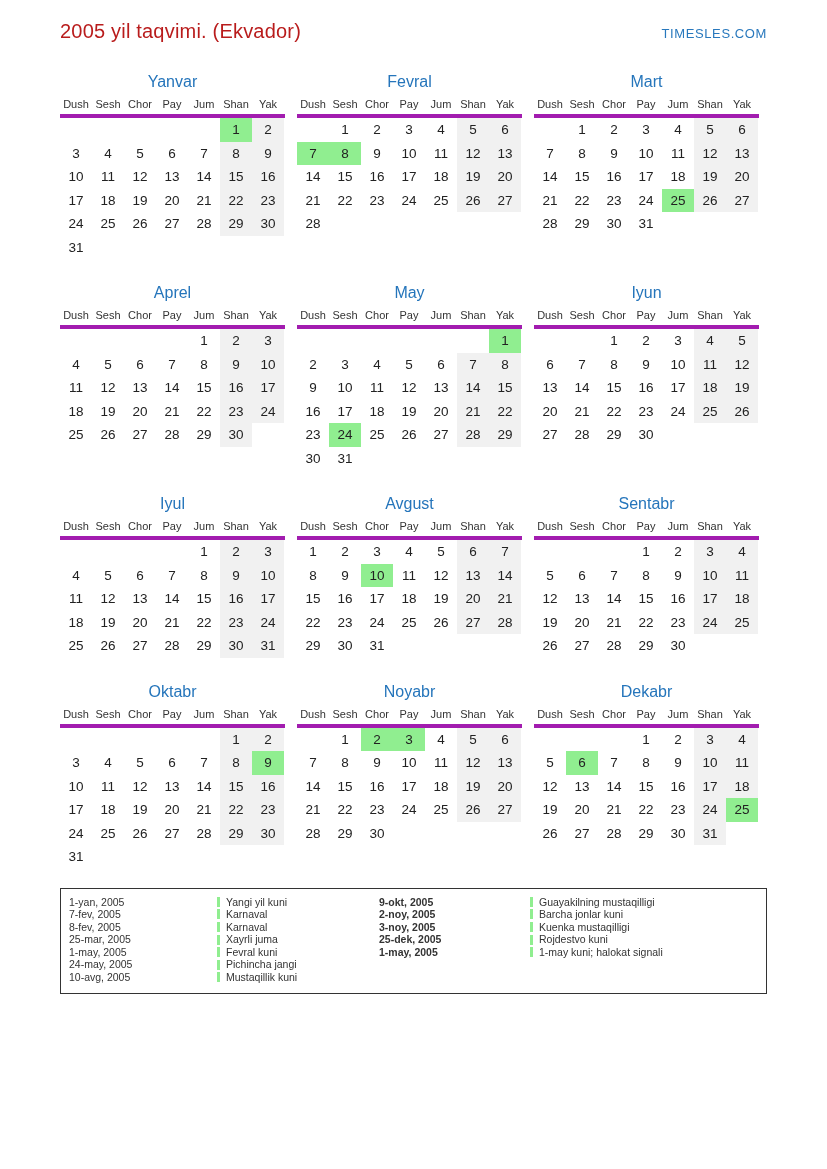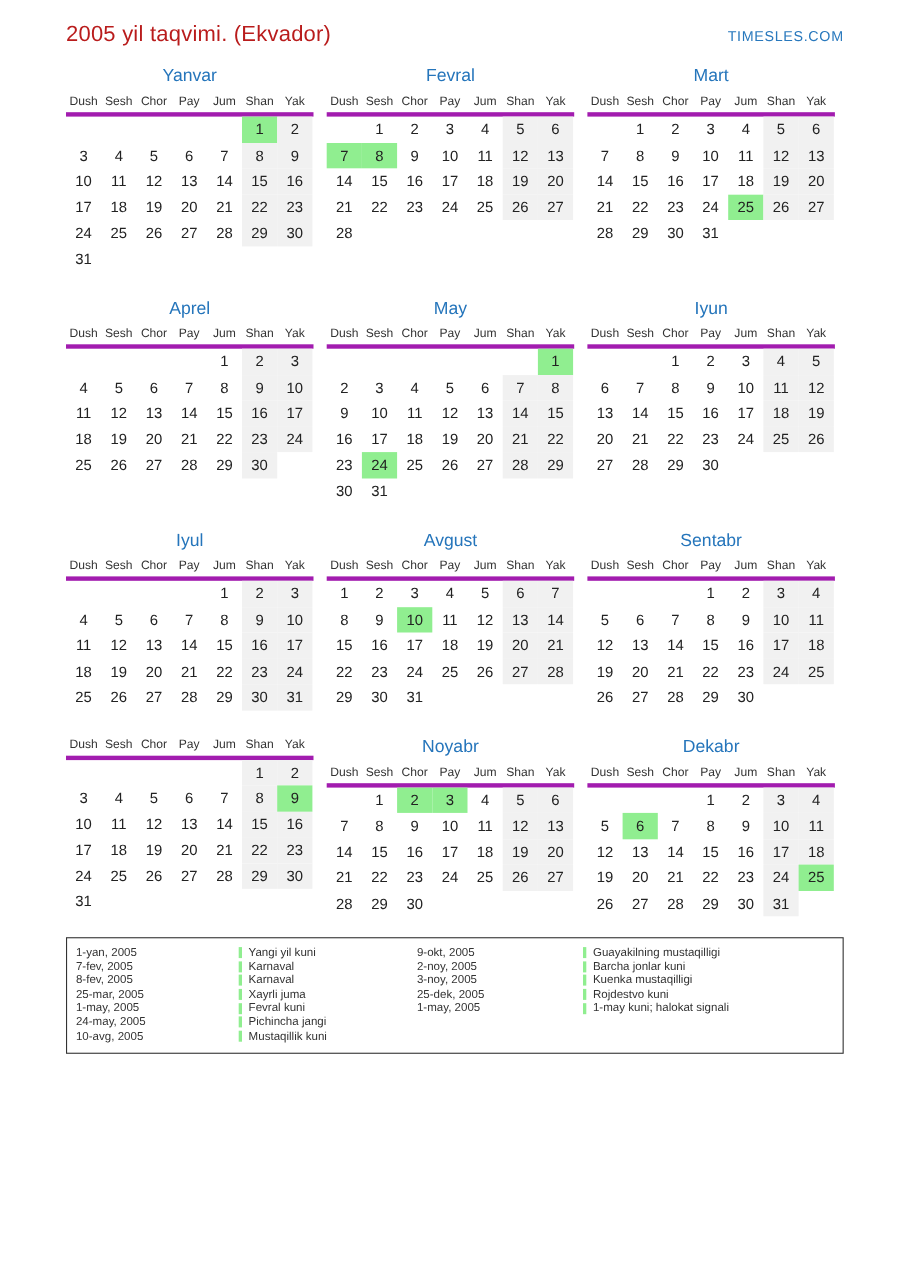--- a/index.html
+++ b/index.html
@@ -13,21 +13,21 @@
   }
   .page { padding: 20px 60px 0 60px; }
 
   
   .hdr { display: flex; justify-content: space-between; align-items: baseline; }
   .hdr h1 { font-size: 20px; font-weight: normal; color: #b91c1c; letter-spacing: 0.2px; }
   .brand { font-size: 13px; color: #2878bd; text-decoration: none; letter-spacing: 0.6px; text-align: center; }
 
   
   .months {
-    margin-top: 18px;
+    margin-top: 30px;
     display: grid;
     grid-template-columns: repeat(3, 225px);
     column-gap: 12px;
     row-gap: 25px;
   }
   .month { width: 225px; }
   .month-title { text-align: center; color: #2575bb; font-size: 16px; margin-bottom: 7px; }
   .weekdays {
     display: grid; grid-template-columns: repeat(7, 32px);
     border-bottom: 4px solid #a21caf; padding-bottom: 4px;
@@ -47,21 +47,21 @@
     border: 1.5px solid #333;
     padding: 7px 8px 9px 8px;
     display: flex;
     min-height: 100px;
   }
   .legend-half { display: flex; flex-direction: column; }
   .legend-half.first { width: 310px; }
   .legend-half.second { flex: 1; }
   .legend-row { display: flex; line-height: 12.6px; }
   .legend-date { font-size: 10.5px; color: #333; width: 148px; flex-shrink: 0; }
-  .legend-half.second .legend-date { width: 151px; }
+  .legend-half.second .legend-date { width: 151px; font-weight: bold; }
   .legend-name { font-size: 10.5px; color: #333; display: flex; align-items: center; }
   .bar {
     display: inline-block; width: 3px; height: 10px;
     background: #90ee90; margin-right: 6px; flex-shrink: 0;
   }
 </style>
 </head>
 <body>
 
 <div class="page">
@@ -491,20 +491,21 @@
           <div class="day weekend">24</div>
           <div class="day weekend">25</div>
           <div class="day">26</div>
           <div class="day">27</div>
           <div class="day">28</div>
           <div class="day">29</div>
           <div class="day">30</div>
         </div>
       </div>
       <div class="month">
+        <div class="month-title">Oktabr</div>
         <div class="weekdays">
           <div class="wd">Dush</div>
           <div class="wd">Sesh</div>
           <div class="wd">Chor</div>
           <div class="wd">Pay</div>
           <div class="wd">Jum</div>
           <div class="wd">Shan</div>
           <div class="wd">Yak</div>
         </div>
         <div class="days">

